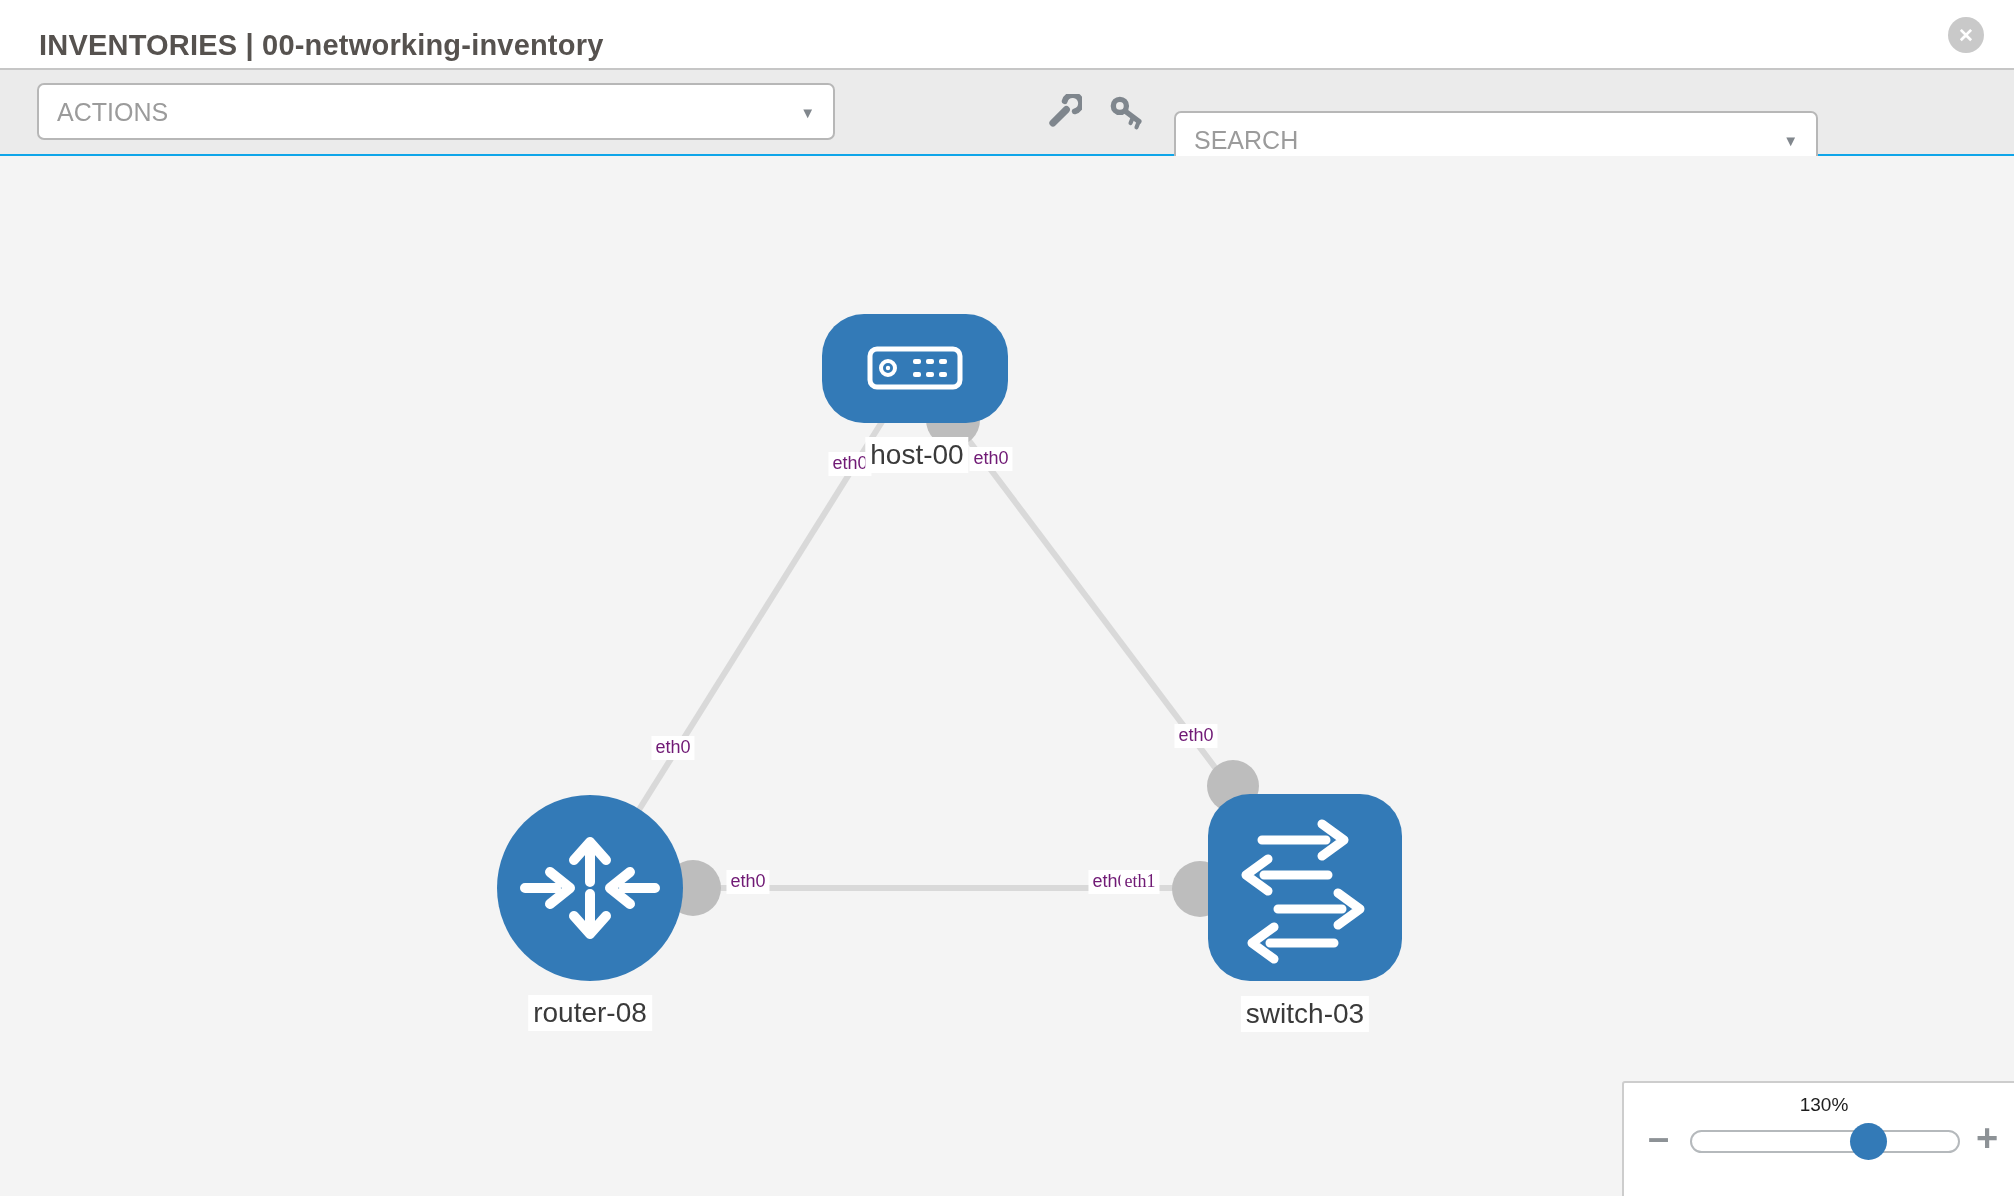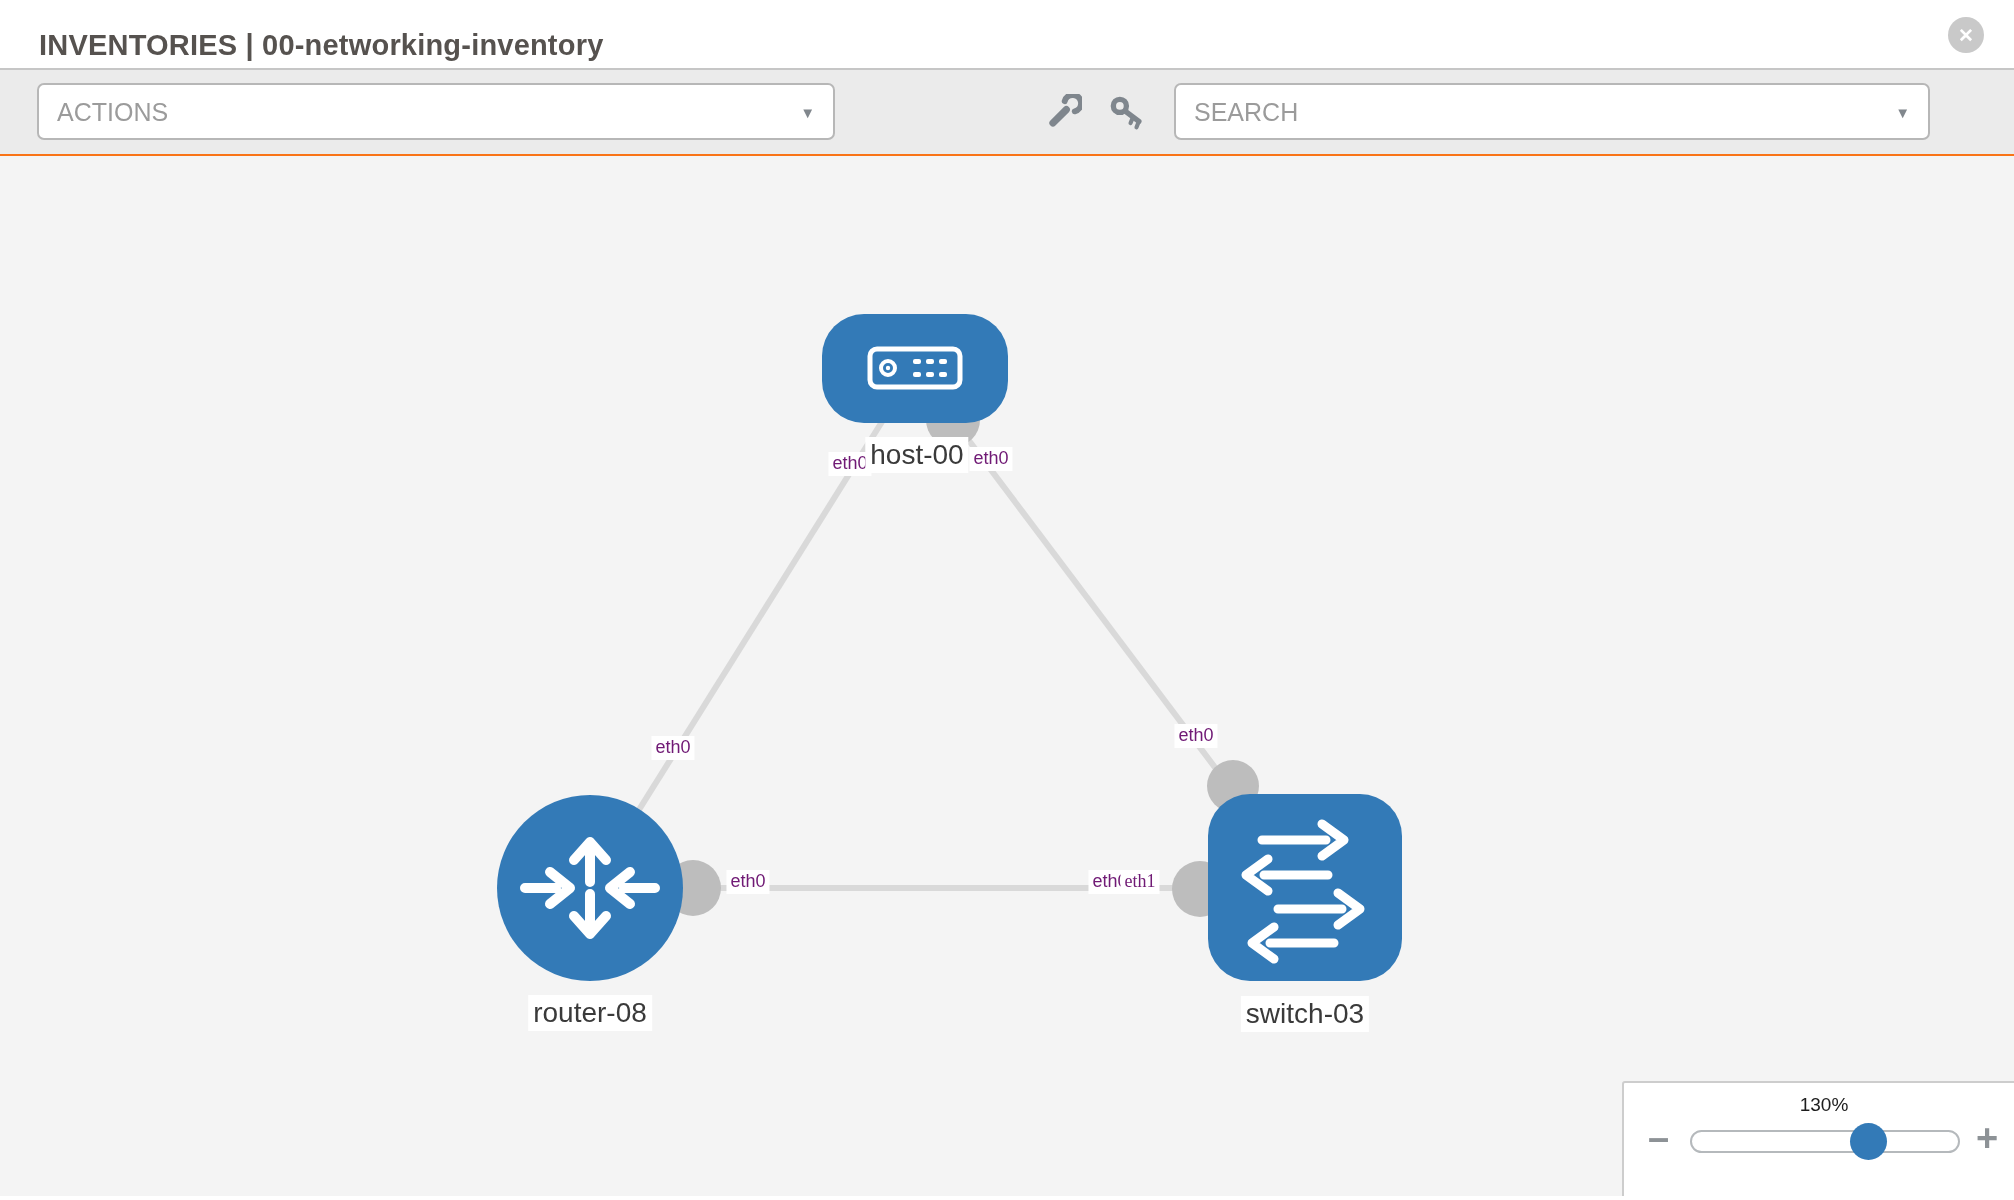--- a/index.html
+++ b/index.html
@@ -11,29 +11,29 @@
             border-bottom:2px solid #c6c6c6; }
   .page-title { position:absolute; left:39px; top:17px; font-size:29px; font-weight:bold;
                 color:#56524f; letter-spacing:0.2px;margin-top:12px; }
   .close-btn { position:absolute; left:1948px; top:17px; width:36px; height:36px;
                border-radius:50%; background:#c9c9c9; cursor:pointer;
                display:flex; align-items:center; justify-content:center; }
   .close-btn span { color:#fff; font-size:19px; font-weight:bold; line-height:1; }
 
   
   .toolbar { position:relative; width:2014px; height:86px; background:#ebebeb;
-             border-bottom:2px solid #f97316; }
+             border-bottom:2px solid #0ea5e9; }
   .select { position:absolute; top:13px; height:57px; background:#fff;
             border:2px solid #b7b7b7; border-radius:7px; cursor:pointer; }
   .select-label { position:absolute; left:18px; top:50%; transform:translateY(-50%);
                   font-size:25px; color:#9b9b9b; }
   .caret { position:absolute; right:18px; top:50%; transform:translateY(-50%);
            font-size:15px; color:#81878d; }
   .select.actions { left:37px;  width:798px; }
-  .select.search  { left:1174px; width:756px; }
+  .select.search  { left:1174px; width:644px;margin-top:28px; }
   .tool-icon { position:absolute; top:22px; width:42px; height:42px; cursor:pointer;
                display:flex; align-items:center; justify-content:center; }
   .tool-icon.wrench { left:1042px; }
   .tool-icon.key    { left:1106px; }
 
   
   .canvas { position:relative; width:2014px; height:1040px; background:#f4f4f4;
             overflow:hidden; }
   .topo { position:absolute; left:0; top:0; }
 

